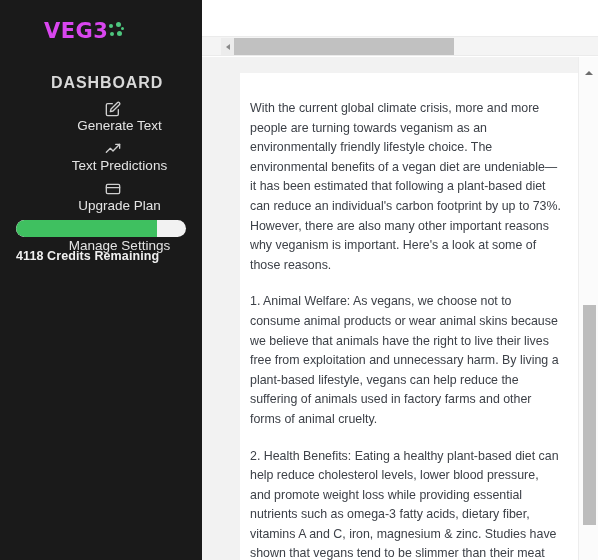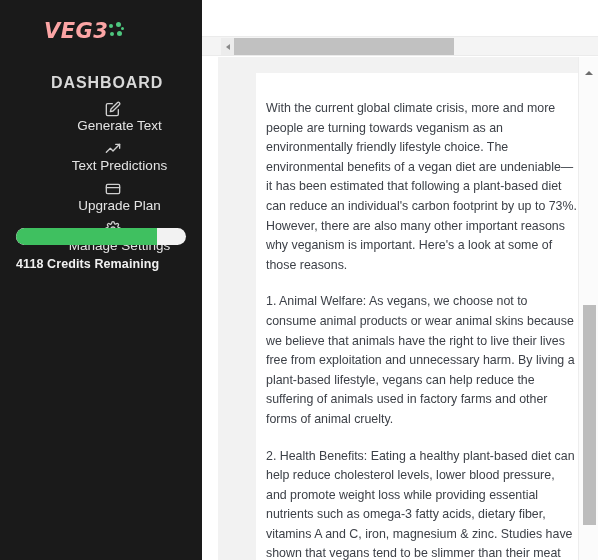--- a/index.html
+++ b/index.html
@@ -100,21 +100,21 @@
     margin-left: 13px;
     font-size: 13.5px;
     color: #e4e4e4;
     white-space: nowrap;
   }
 
   
   .credits-wrap {
     position: absolute;
     left: 0;
-    top: 228px;
+    top: 220px;
     width: 202px;
     padding: 0 16px;
   }
   .progress-track {
     width: 170px;
     height: 17px;
     background: #f2f2f2;
     border-radius: 9px;
     overflow: hidden;
   }
@@ -179,21 +179,20 @@
     cursor: pointer;
   }
 
   .canvas {
     position: absolute;
     left: 0;
     top: 57px;
     right: 0;
     bottom: 0;
     background: #f2f2f2;
-    margin-left: 16px;
   }
 
   .doc-card {
     position: absolute;
     left: 38px;
     top: 16px;
     width: 340px;
     min-height: 600px;
     background: #ffffff;
     padding: 26px 18px 20px 10px;
@@ -246,21 +245,21 @@
   }
 </style>
 </head>
 <body>
 
 <div id="app">
 
   <aside class="sidebar" style="background: rgb(26, 26, 26);">
 
     <div class="brand">
-      <span class="brand-text" style="color: #fca5a5; font-style: italic;">VEG3</span>
+      <span class="brand-text" style="color: #d946ef;">VEG3</span>
       <span class="brand-mark">
         <i class="bm1" style="background: rgb(78, 199, 127);"></i>
           <i class="bm2" style="background: rgb(78, 199, 127);"></i>
           <i class="bm3" style="background: rgb(78, 199, 127);"></i>
           <i class="bm4" style="background: rgb(78, 199, 127);"></i>
           <i class="bm5" style="background: rgb(78, 199, 127);"></i>
       </span>
     </div>
 
     <div class="section-label">DASHBOARD</div>

